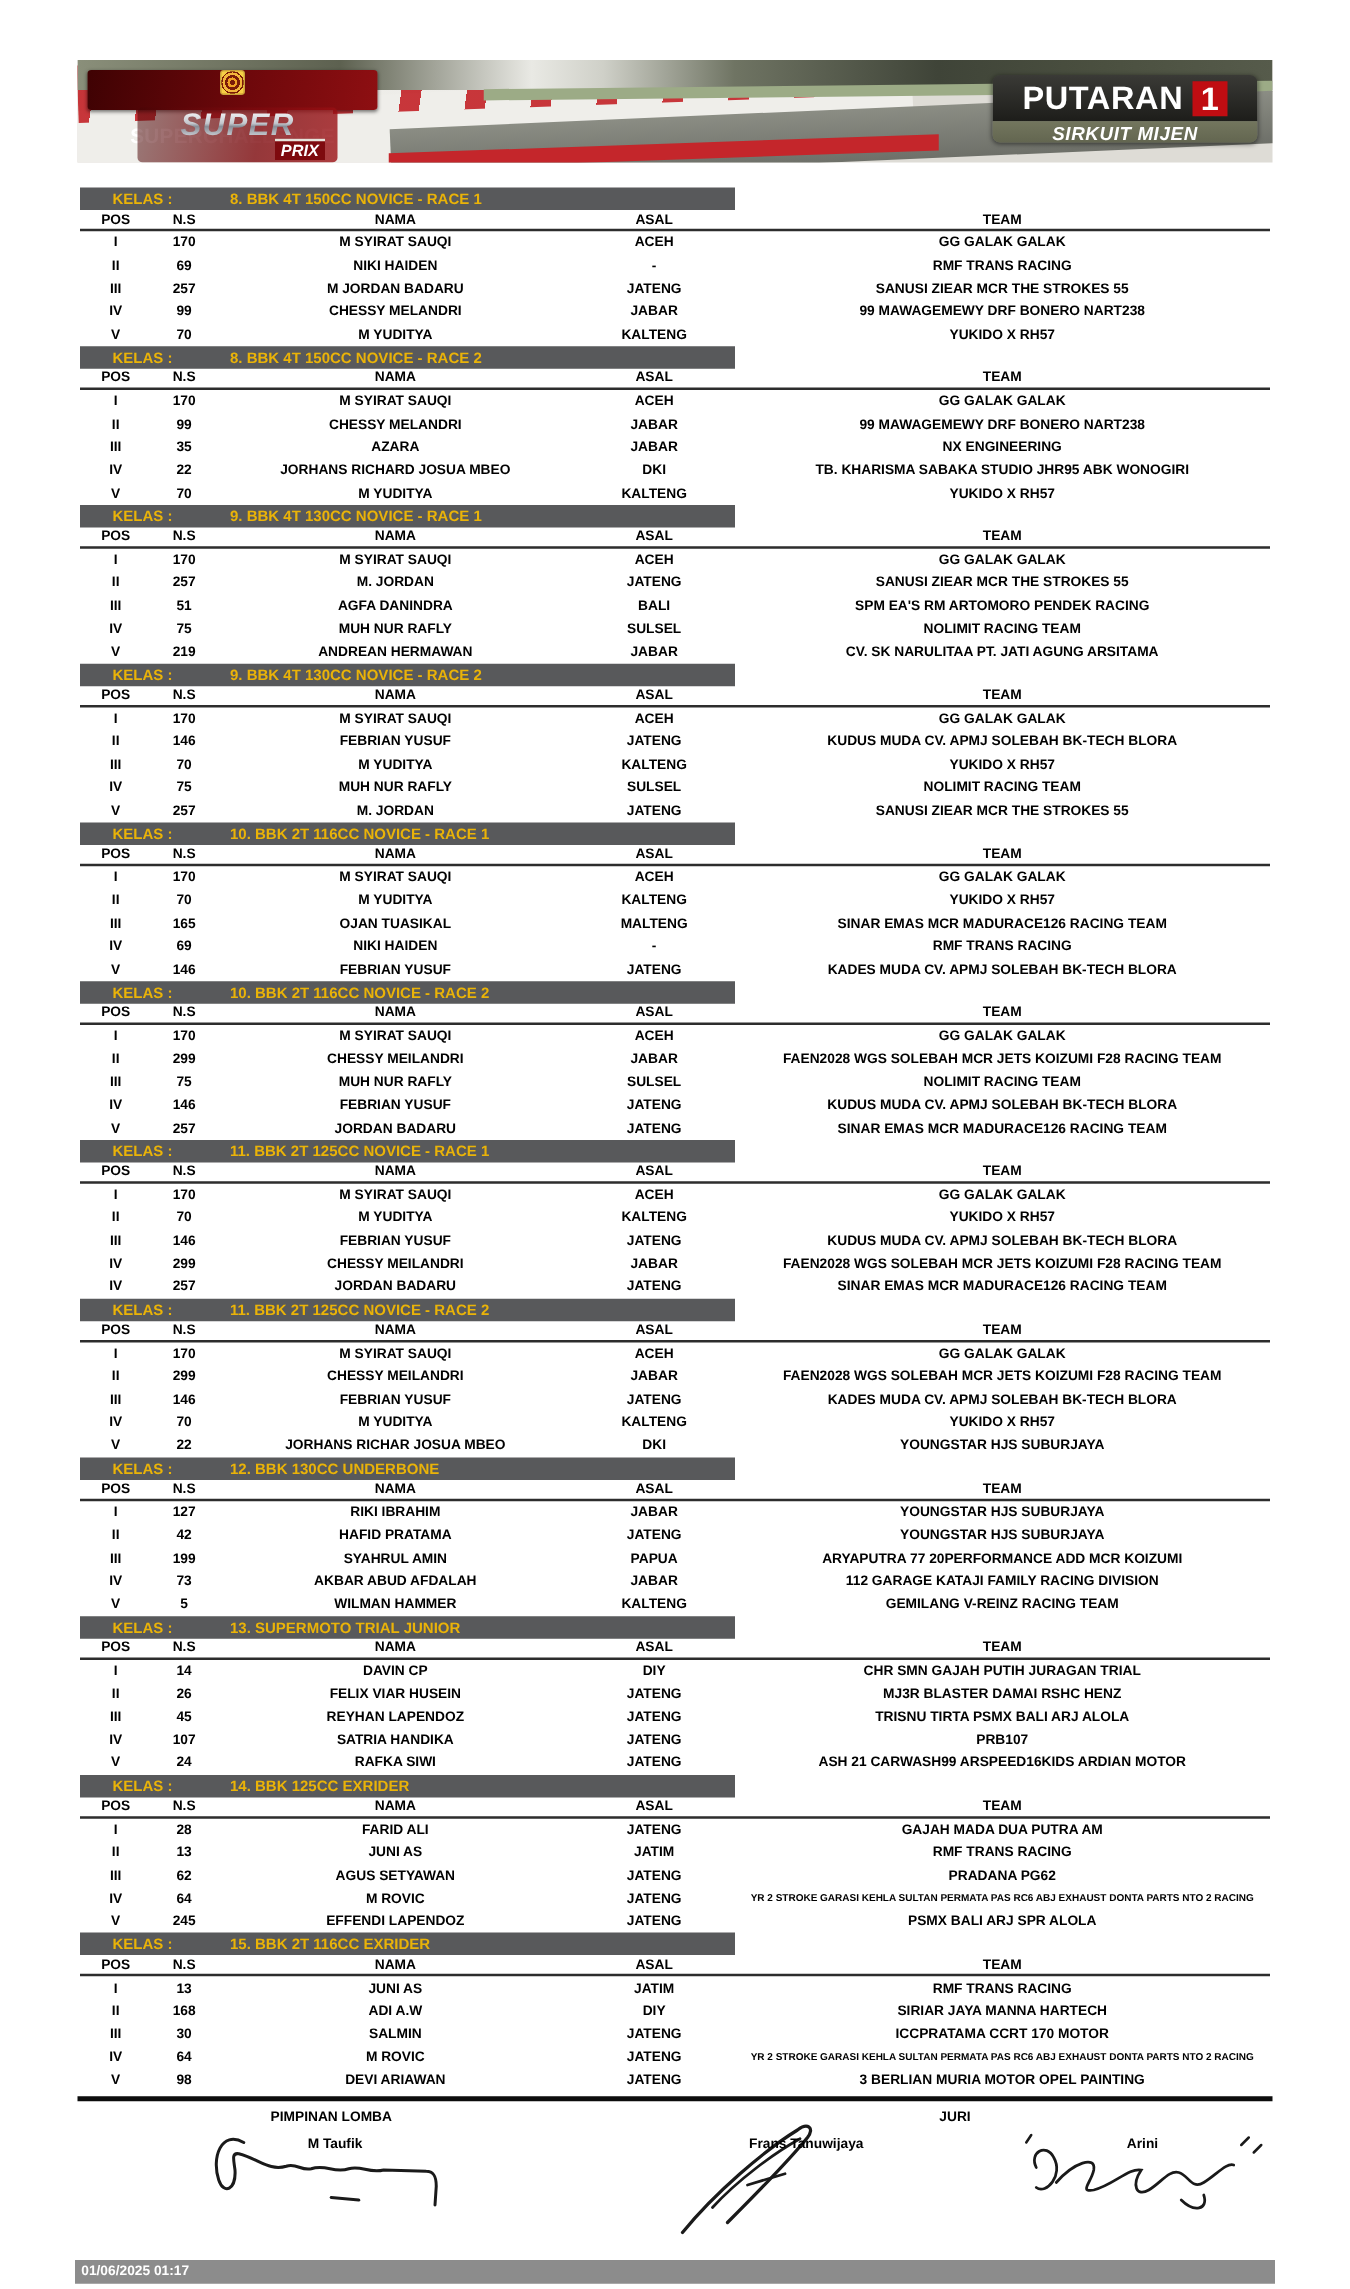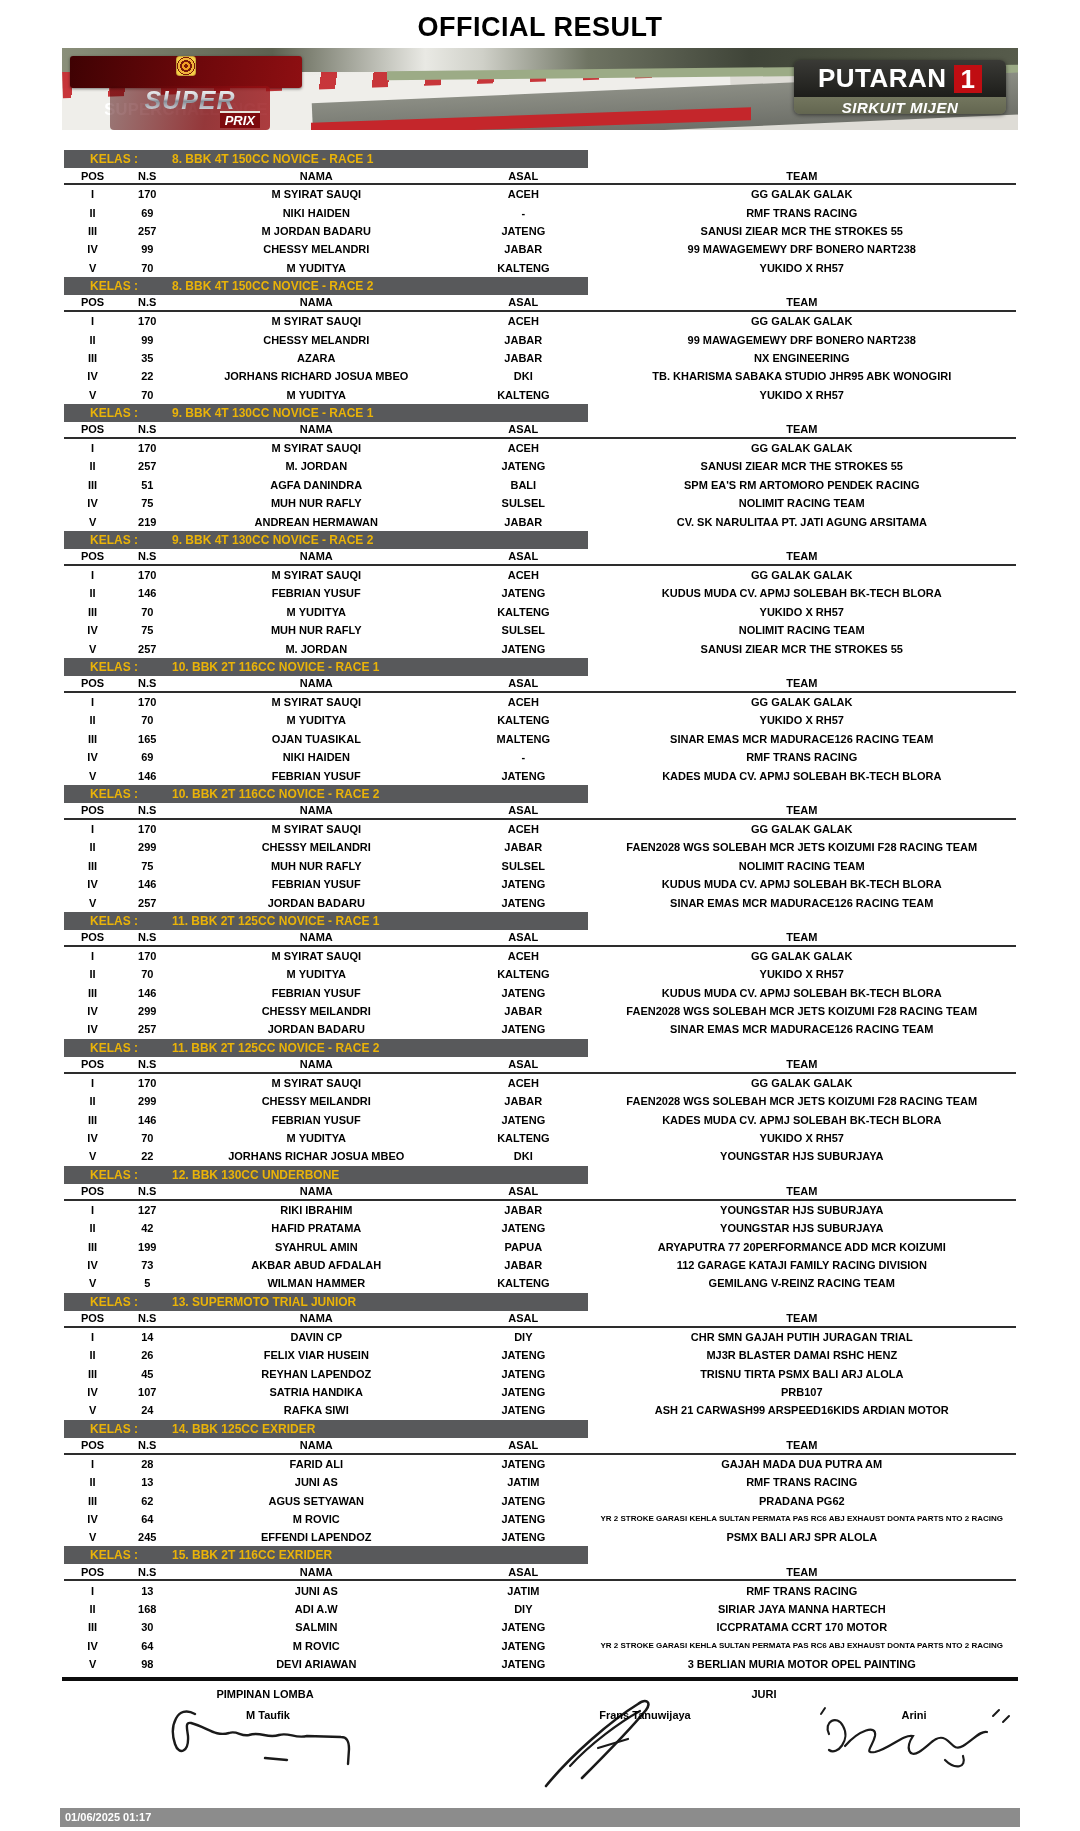--- a/index.html
+++ b/index.html
@@ -49,21 +49,21 @@
   .badge-num { background:#c00d12; color:#fff; font-weight:900; font-size:26px; line-height:28px; padding:0 7px; }
   .badge-bottom { height:23px; background:linear-gradient(180deg,#73765e,#5d604b); color:#fff; font-style:italic; font-weight:700;
     font-size:15px; text-align:center; line-height:22px; letter-spacing:.5px; }
 
   
   #sections { position:absolute; top:150px; left:64px; width:952px; }
   .result-section { width:100%; }
   .kelas-bar { width:55%; height:18px; background:#58595b; color:#eab308; display:flex; align-items:center;
     font-weight:700; font-size:12px; }
   .kelas-label { padding-left:26px; }
-  .kelas-title { margin-left:34px; }
+  .kelas-title { margin-left:46px; }
   .row { display:grid; grid-template-columns:6% 5.5% 30% 13.5% 45%; align-items:center; }
   .header-row { height:17px; border-bottom:2.5px solid #2d2d2d; }
   .header-row .c { font-weight:700; font-size:11px; text-align:center; color:#000; }
   .data-row { height:18.4px; }
   .data-row .c { font-weight:700; font-size:11px; text-align:center; color:#000; white-space:nowrap; overflow:visible; }
   .team-small { font-size:8px !important; }
 
   
   .footer-rule { position:absolute; top:1677px; left:62px; width:956px; height:4px; background:#0d0d0d; }
   .role-label { position:absolute; top:1688px; transform:translateX(-50%); font-weight:700; font-size:11px; color:#000; }
@@ -79,21 +79,20 @@
   .name-center { left:645px; }
   .name-right { left:914px; }
   .timestamp-bar { position:absolute; top:1808px; left:60px; width:960px; height:19px; background:#8c8c8c;
     color:#fff; font-weight:700; font-size:11px; line-height:19px; padding-left:5px; }
 </style>
 </head>
 <body>
 
 <div class="page">
 
-  <div class="doc-title">OFFICIAL RESULT</div>
 
   <div class="banner">
     <div class="b-curb"></div>
     <div class="b-stripes"></div>
     <div class="b-trees"></div>
     <div class="b-grass"></div>
     <div class="b-asphalt"></div>
     <div class="b-redband"></div>
 
     <div class="logo">

